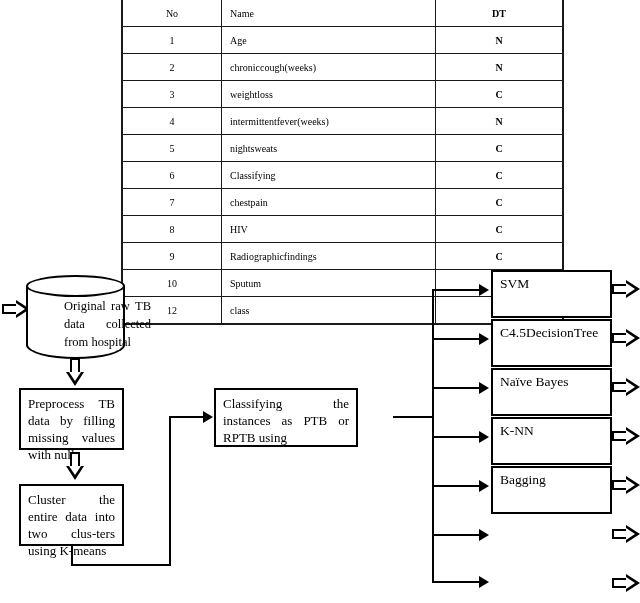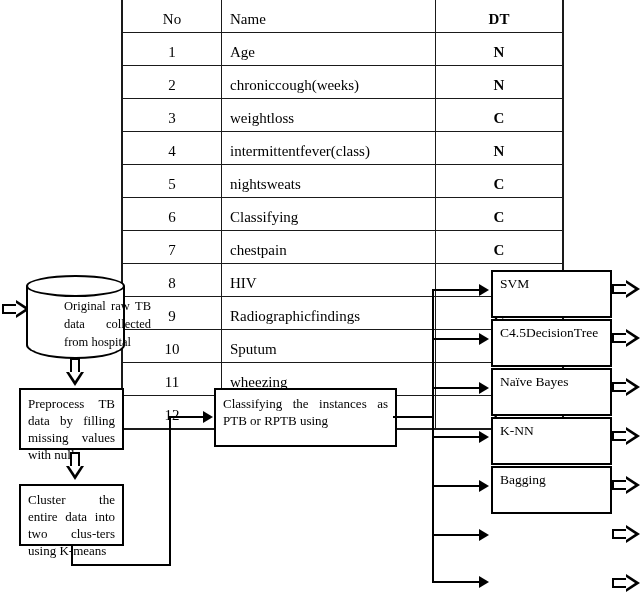--- a/index.html
+++ b/index.html
@@ -11,22 +11,22 @@
 
   
   #attr-table{
     position:absolute;left:121px;top:0px;width:429px;
     border-collapse:collapse;
     table-layout:fixed;
   }
   #attr-table td{
     border:1px solid #1a1a1a;
     height:26px;line-height:19px;
-    font-size:15px;
-    padding:6px 0 0 0;
+    font-size:10px;
+    padding:0 0 0 0;
     vertical-align:middle;
   }
   #attr-table td.c-no{width:98px;text-align:center;}
   #attr-table td.c-name{width:205px;text-align:left;padding-left:8px;}
   #attr-table td.c-dt{width:126px;text-align:center;}
   #attr-table tr.hdr td{border-top:none;}
   #attr-table tr.hdr td.c-no,#attr-table tr.hdr td.c-dt{text-align:center;}
   #attr-table tr.hdr td.c-name{text-align:left;}
   #attr-table tr:last-child td{border-bottom:2px solid #1a1a1a;}
   #attr-table td:first-child{border-left:2px solid #1a1a1a;}
@@ -139,21 +139,21 @@
       <td class="c-name">chroniccough(weeks)</td>
       <td class="c-dt">N</td>
     </tr>
     <tr>
       <td class="c-no">3</td>
       <td class="c-name">weightloss</td>
       <td class="c-dt">C</td>
     </tr>
     <tr>
       <td class="c-no">4</td>
-      <td class="c-name">intermittentfever(class)</td>
+      <td class="c-name">intermittentfever(weeks)</td>
       <td class="c-dt">N</td>
     </tr>
     <tr>
       <td class="c-no">5</td>
       <td class="c-name">nightsweats</td>
       <td class="c-dt">C</td>
     </tr>
     <tr>
       <td class="c-no">6</td>
       <td class="c-name">Classifying</td>
@@ -170,25 +170,20 @@
       <td class="c-dt">C</td>
     </tr>
     <tr>
       <td class="c-no">9</td>
       <td class="c-name">Radiographicfindings</td>
       <td class="c-dt">C</td>
     </tr>
     <tr>
       <td class="c-no">10</td>
       <td class="c-name">Sputum</td>
-      <td class="c-dt">C</td>
-    </tr>
-    <tr>
-      <td class="c-no">11</td>
-      <td class="c-name">wheezing</td>
       <td class="c-dt">C</td>
     </tr>
     <tr>
       <td class="c-no">12</td>
       <td class="c-name">class</td>
       <td class="c-dt">C</td>
     </tr>
   </tbody>
 </table>
 
@@ -225,21 +220,21 @@
   <div class="box" style="left:19px;top:484px;width:105px;height:62px;">
     <span class="txt">Cluster the entire data into two clus-ters using K-means</span>
   </div>
 
   <div class="ln v" style="left:71px;top:546px;height:20px;"></div>
   <div class="ln h" style="left:71px;top:564px;width:100px;"></div>
   <div class="ln v" style="left:169px;top:416px;height:150px;"></div>
   <div class="ln h" style="left:169px;top:416px;width:36px;"></div>
   <div class="tri-r" style="left:203px;top:411px;"></div>
 
-  <div class="box" style="left:214px;top:388px;width:183px;height:59px;">
+  <div class="box" style="left:214px;top:388px;width:144px;height:59px;">
     <span class="txt">Classifying the instances as PTB or RPTB using</span>
   </div>
 
   <div class="ln h" style="left:393px;top:416px;width:41px;"></div>
   <div class="ln v" style="left:432px;top:289px;height:293px;"></div>
 
   <div class="ln h" style="left:432px;top:289px;width:49px;"></div>
   <div class="tri-r" style="left:479px;top:284px;"></div>
   <div class="clf-box" style="top:270px;">
     <span class="lbl">SVM</span>

